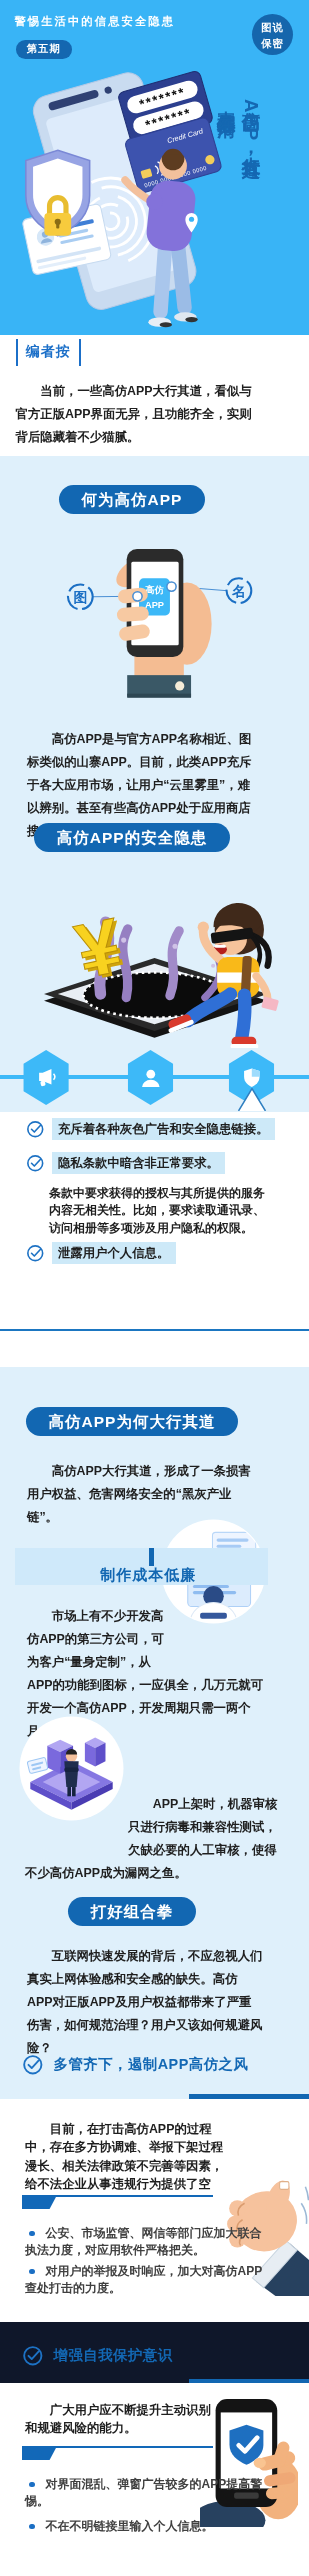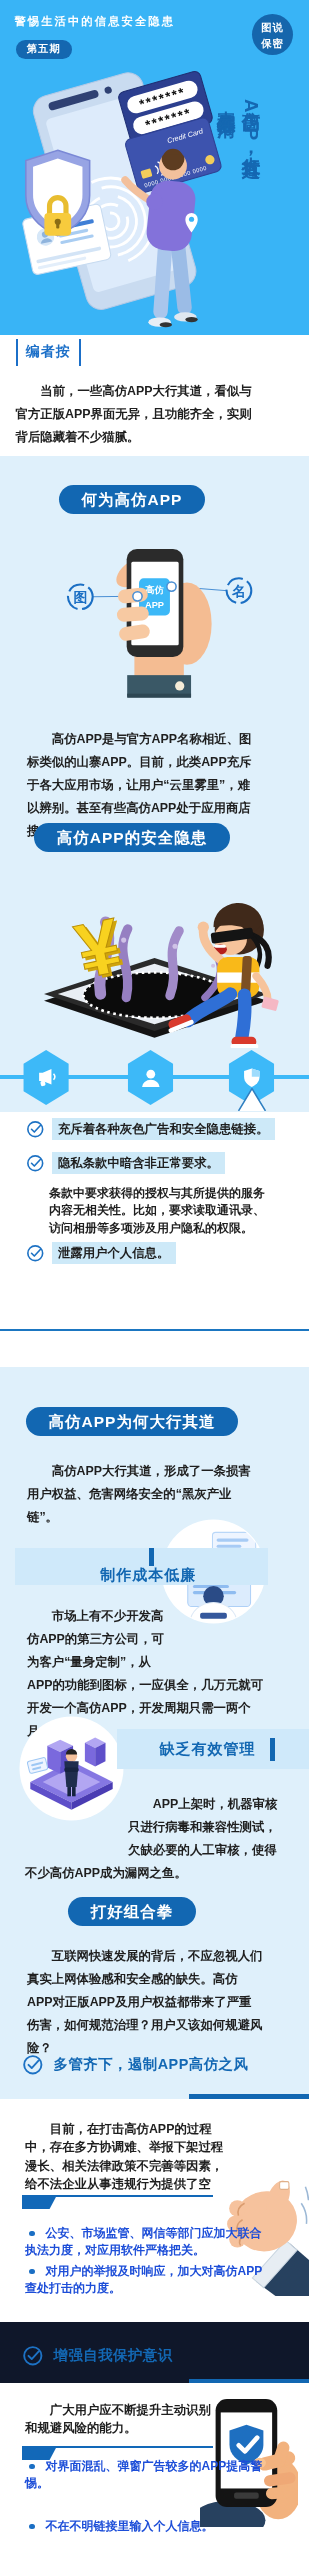--- a/index.html
+++ b/index.html
@@ -77,21 +77,21 @@
   .w2 { height:223px; background:#fff; }
   .w3 { height:240px; background:#fff; }
   .wpara { position:absolute; font-size:12.4px; line-height:1.5; color:#1f1f1f; font-weight:600; text-indent:2em; }
   .w2 .p1 { left:0; top:20.6px; padding:0 82px 0 25px; }
   .w3 .p2 { left:0; top:17.5px; padding:0 88px 0 25px; }
   .divider { position:absolute; left:22px; height:14.4px; }
   .divider .dline { position:absolute; left:0; top:0; width:191px; height:2.1px; background:#1268b8; }
   .divider .dtrap { position:absolute; left:0; top:0; width:35px; height:14.4px; background:#1268b8; clip-path:polygon(0 0,100% 0,78% 100%,0 100%); }
   .w2 .divider { top:96px; }
   .w3 .divider { top:63px; }
-  .bullet { position:absolute; left:0; right:0; padding:0 36px 0 25px; text-indent:20.6px; font-size:12px; line-height:1.45; font-weight:600; color:#1d4ed8; }
+  .bullet { position:absolute; left:0; right:0; padding:0 36px 0 25px; text-indent:20.6px; font-size:12px; line-height:1.45; font-weight:600; color:#404040; }
   .bullet::before { content:""; position:absolute; left:29px; top:5.7px; width:5.7px; height:5.7px; border-radius:50%; background:#1b6fc4; }
   .fist { position:absolute; right:0; top:27px; }
   .phone-shield { position:absolute; right:11.3px; top:13.4px; }
 
   
   .band4 { height:61px; background:#0f172a; }
   .band4 .check-h { top:23px; }
   .band4 .edge-bar { height:4.1px; }
 </style>
 </head>
@@ -407,24 +407,20 @@
             </g>
           <circle cx="102" cy="78" r="11" fill="#f3c09c"></circle>
           <path d="M91,75 a11,11 0 0 1 22,0 Z" fill="#222222"></path>
           <path d="M88,88 L116,88 L112,138 L92,138 Z" fill="#1f2d4d"></path>
           <rect x="88" y="100" width="28" height="9" rx="4" fill="#16233f"></rect>
           <rect x="94" y="138" width="7" height="18" fill="#16233f"></rect>
           <rect x="103" y="138" width="7" height="18" fill="#16233f"></rect>
         </g>
       </svg>
     </div>
-    <div class="band band2">
-      <span class="btitle">缺乏有效管理</span>
-      <span class="bbar"></span>
-    </div>
     <p class="para indent sub2-text"><span class="spacer-l"></span><span>APP上架时，机器审核只进行病毒和兼容性测试，欠缺必要的人工审核，使得不少高仿APP成为漏网之鱼。</span></p>
 
     <div class="pill-row" style="top:530px">
         <div class="pill">打好组合拳</div>
       </div>
     <p class="para indent intro2">互联网快速发展的背后，不应忽视人们真实上网体验感和安全感的缺失。高仿APP对正版APP及用户权益都带来了严重伤害，如何规范治理？用户又该如何规避风险？</p>
 
     <div class="check-h check-h1">
       <svg width="21.6" height="21.6" viewBox="0 0 40 40">
           <circle cx="20" cy="20" r="16" stroke="#1d72c4" stroke-width="3.5" fill="none"></circle>
@@ -485,19 +481,19 @@
         <rect x="124" y="152" width="62" height="22" rx="11" fill="#efa876" transform="rotate(-8 150 163)"></rect>
         <rect x="128" y="178" width="58" height="22" rx="11" fill="#f2b27e" transform="rotate(-4 150 189)"></rect>
         <rect x="150" y="88" width="24" height="52" rx="12" fill="#f2b27e" transform="rotate(18 160 100)"></rect>
         <ellipse cx="116" cy="130" rx="12" ry="10" fill="#f9c491"></ellipse>
       </svg>
     </div>
     <div class="divider">
         <span class="dline"></span>
         <span class="dtrap"></span>
       </div>
-    <p class="bullet" style="top:75px; padding-right:46px">对界面混乱、弹窗广告较多的APP提高警惕。</p>
+    <p class="bullet" style="top:93px; padding-right:46px">对界面混乱、弹窗广告较多的APP提高警惕。</p>
     <p class="bullet" style="top:135px">不在不明链接里输入个人信息。</p>
 
   </section>
 
 </div>
 
 
 </body></html>

